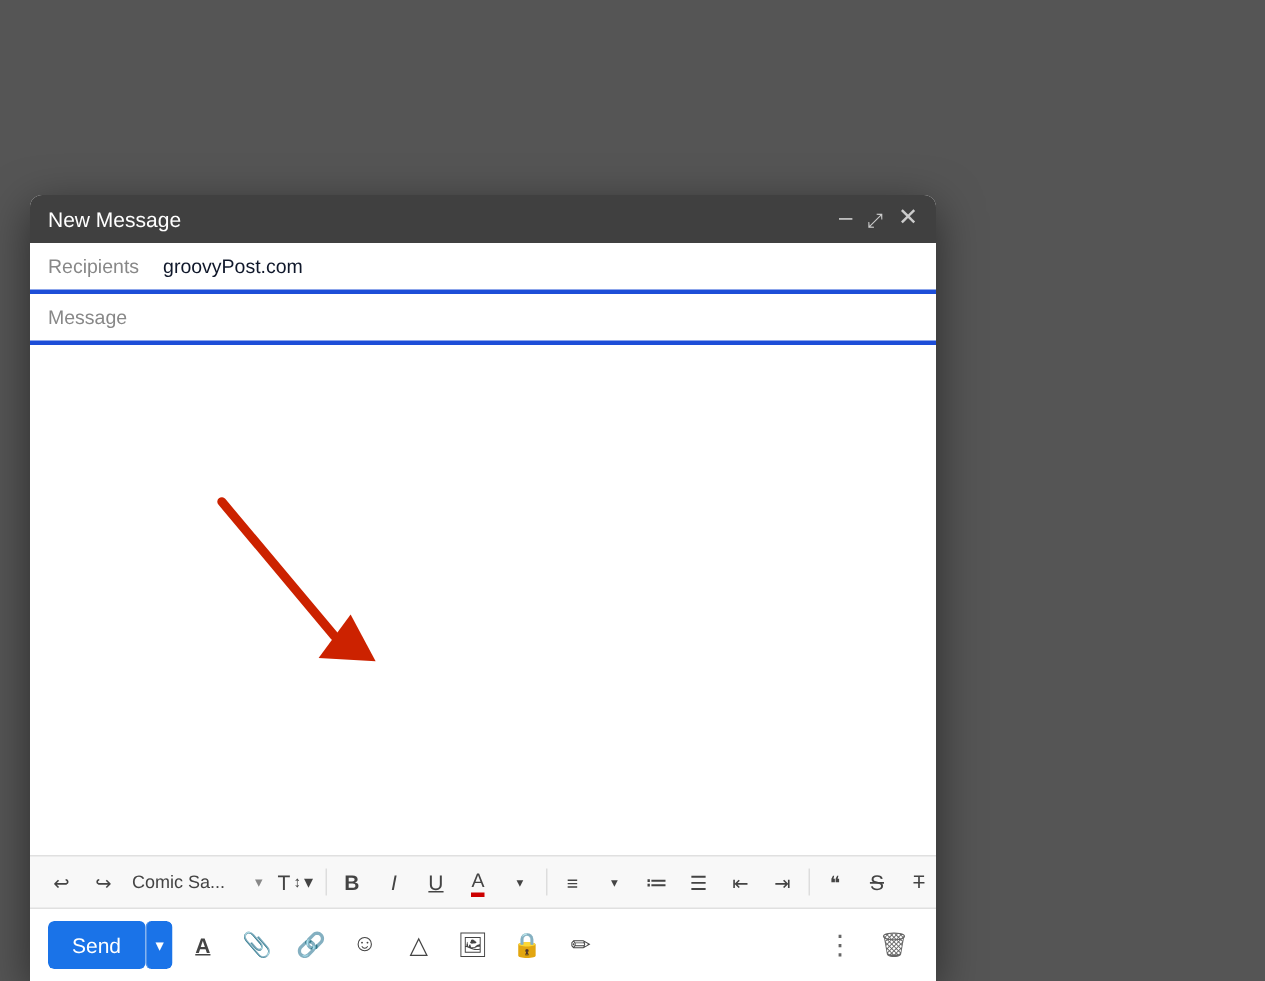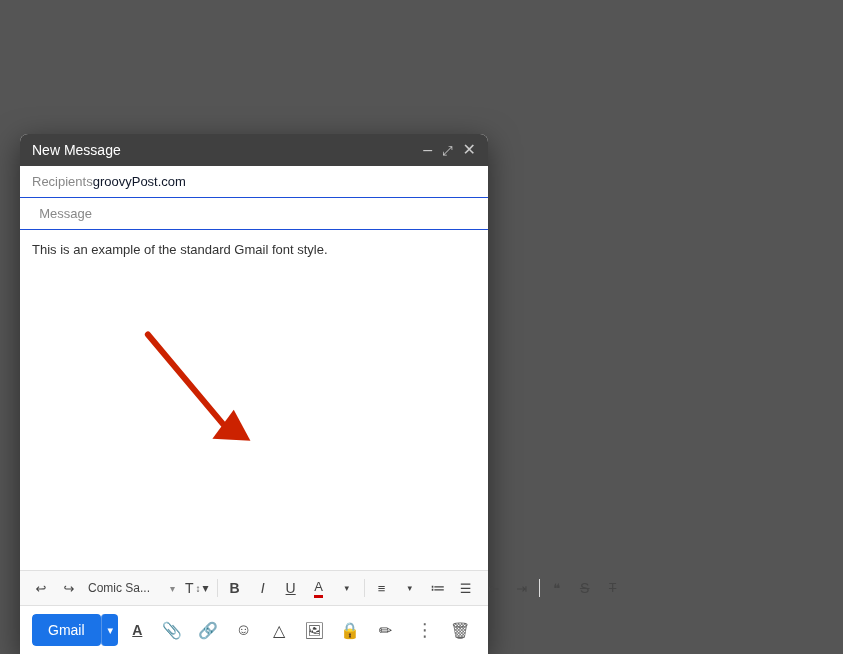--- a/index.html
+++ b/index.html
@@ -8,21 +8,21 @@
       font-family: Arial, sans-serif;
       display: flex;
       align-items: flex-end;
       justify-content: flex-start;
       height: 654px;
       width: 843px;
       overflow: hidden;
     }
 
     .compose-window {
-      width: 468px;
+      width: 604px;
       background: #fff;
       border-radius: 8px 8px 0 0;
       box-shadow: 0 8px 30px rgba(0,0,0,0.5);
       display: flex;
       flex-direction: column;
       margin-left: 20px;
       margin-bottom: 0;
       font-size: 14px;
     }
 
@@ -49,26 +49,25 @@
     }
 
     .compose-header-actions span {
       color: #ccc;
       font-size: 16px;
       cursor: pointer;
       line-height: 1;
     }
 
     .compose-field {
-      border-bottom: 1px solid #1d4ed8;
+      border-bottom: 3px solid #1d4ed8;
       display: flex;
       align-items: center;
       padding: 8px 12px;
-      gap: 0;
-      text-align: right;
+      gap: 16px;
     }
 
     .compose-field-label {
       color: #888;
       font-size: 13px;
       min-width: 60px;
       flex-shrink: 0;
     }
 
     .compose-field-value {
@@ -288,21 +287,20 @@
     <span class="compose-field-label">Recipients</span>
     <span class="compose-field-value">groovyPost.com</span>
   </div>
 
   <div class="compose-field">
     <span class="compose-field-label">Message</span>
     <span class="compose-field-value"></span>
   </div>
 
   <div class="compose-body">
-    <p class="body-text-normal">This is an example of the standard Gmail font style.</p>
 
     <div class="arrow-container">
       <svg class="arrow-svg" viewBox="0 0 120 160" xmlns="http://www.w3.org/2000/svg">
         <g transform="rotate(-20, 60, 80)">
           <line x1="30" y1="10" x2="70" y2="120" stroke="#cc2200" stroke-width="6" stroke-linecap="round"></line>
           <polygon points="55,130 85,110 90,145" fill="#cc2200"></polygon>
         </g>
       </svg>
     </div>
   </div>
@@ -373,21 +371,21 @@
     </button>
 
     <button class="toolbar-btn" title="Remove formatting">
       <span style="font-size:12px; text-decoration: line-through;">T</span>
     </button>
   </div>
 
   <div class="compose-actions">
     <div class="send-group">
       <button class="send-btn send-btn-main">
-        <span>Gmail</span>
+        <span>Send</span>
       </button>
       <button class="send-btn send-btn-arrow">
         <span>▾</span>
       </button>
     </div>
 
     <button class="action-icon-btn" title="Formatting options">
       <span style="text-decoration:underline; font-weight:bold; font-size:14px;">A</span>
     </button>
 

